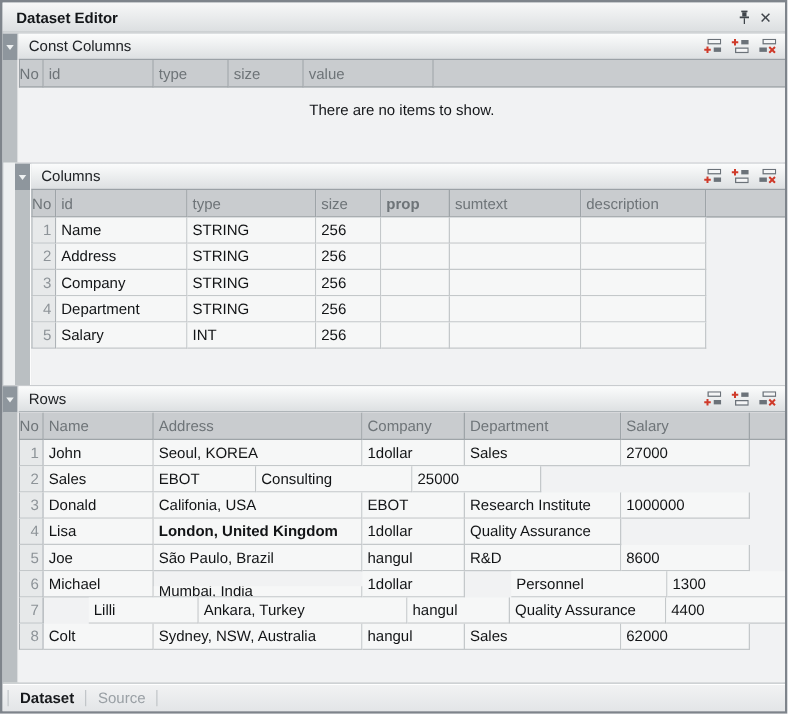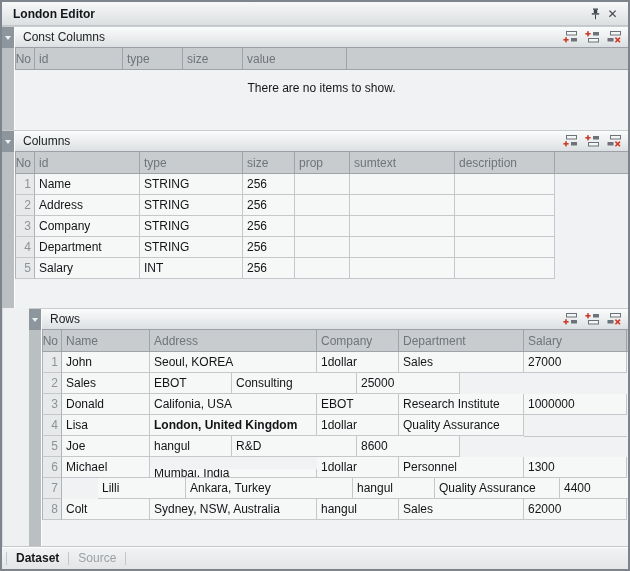--- a/index.html
+++ b/index.html
@@ -17,22 +17,22 @@
   .titlebar{flex:0 0 23px;display:flex;align-items:center;
     padding:0 7px 0 11px;
     background:linear-gradient(#f7f8f8,#dcdfe1);
     border-bottom:1px solid #c3c7ca;}
   .titlebar .title{flex:1;font-weight:bold;color:#131619;}
   .title-btn{width:17px;height:17px;display:flex;align-items:center;justify-content:center;color:#3f444a;cursor:default;}
   .close-glyph{font-size:12px;line-height:1;color:#3f444a;}
   
   .section{display:flex;flex-direction:column;min-height:0;}
   .sec-const{flex:0 0 104px;}
-  .sec-columns{flex:0 0 178px;}
-  .sec-rows{flex:1 1 auto;padding-left:27px;}
+  .sec-columns{flex:0 0 178px;margin-left:10px;}
+  .sec-rows{flex:1 1 auto;}
   .section-header{flex:0 0 21px;display:flex;border-top:1px solid #c9cccf;}
   .collapse-btn{flex:0 0 12px;background:#8e969d;display:flex;align-items:center;justify-content:center;border-right:1px solid #fbfcfc;}
   .tri{width:0;height:0;border-left:3px solid transparent;border-right:3px solid transparent;border-top:4px solid #eef1f2;}
   .section-bar{flex:1;display:flex;align-items:center;min-width:0;
     padding:0 5px 0 8px;
     background:linear-gradient(#fbfcfc,#dde0e2);
     border-bottom:1px solid #9ba1a6;color:#202326;}
   .bar-title{flex:1;}
   .bar-icons{display:flex;align-items:center;gap:7px;padding-right:2px;}
   .tool-btn{width:15px;height:13px;display:flex;align-items:center;justify-content:center;}
@@ -59,21 +59,21 @@
   .tab{padding:0 9px;color:#9aa0a5;cursor:default;}
   .tab.active{color:#17191c;font-weight:bold;}
   .tab-sep{width:1px;height:13px;background:#c2c6c9;}
 </style>
 </head>
 <body>
 
 <div class="panel">
 
   <div class="titlebar">
-    <span class="title">London Editor</span>
+    <span class="title">Dataset Editor</span>
     <span class="title-btn">
       <svg width="11" height="12" viewBox="0 0 11 12">
         <g fill="#3f444a">
           <rect x="3" y="0.5" width="5" height="1.3"></rect>
           <rect x="3.8" y="1.8" width="3.4" height="3.4"></rect>
           <rect x="1.8" y="5.2" width="7.4" height="1.4"></rect>
           <rect x="5" y="6.6" width="1" height="4.6"></rect>
         </g>
       </svg>
     </span>
@@ -167,21 +167,21 @@
       </div>
     </div>
     <div class="section-body">
       <div class="gutter"></div>
       <div class="table-area">
           <div class="thead">
             <div class="th th-no" style="flex: 0 0 20px; width: 20px;">No</div>
             <div class="th" style="flex: 0 0 105px; width: 105px;">id</div>
             <div class="th" style="flex: 0 0 103px; width: 103px;">type</div>
             <div class="th" style="flex: 0 0 52px; width: 52px;">size</div>
-            <div class="th" style="flex: 0 0 55px; width: 55px;">prop</div>
+            <div class="th" style="flex: 0 0 55px; width: 55px; font-weight: bold;">prop</div>
             <div class="th" style="flex: 0 0 105px; width: 105px;">sumtext</div>
             <div class="th" style="flex: 0 0 100px; width: 100px;">description</div>
             <div class="th th-fill"></div>
           </div>
           <div class="trow">
             <div class="td td-no" style="flex: 0 0 20px; width: 20px;">1</div>
             <div class="td" style="flex: 0 0 105px; width: 105px;">Name</div>
             <div class="td" style="flex: 0 0 103px; width: 103px;">STRING</div>
             <div class="td" style="flex: 0 0 52px; width: 52px;">256</div>
             <div class="td" style="flex: 0 0 55px; width: 55px;"></div>
@@ -301,30 +301,31 @@
             <div class="td td-no" style="flex: 0 0 20px; width: 20px;">4</div>
             <div class="td" style="flex: 0 0 88px; width: 88px;">Lisa</div>
             <div class="td" style="flex: 0 0 167px; width: 167px; font-weight: bold;">London, United Kingdom</div>
             <div class="td" style="flex: 0 0 82px; width: 82px;">1dollar</div>
             <div class="td" style="flex: 0 0 125px; width: 125px;">Quality Assurance</div>
             <div class="td" style="flex: 0 0 103px; width: 103px; margin-top: 21px;">3000</div>
           </div>
           <div class="trow">
             <div class="td td-no" style="flex: 0 0 20px; width: 20px;">5</div>
             <div class="td" style="flex: 0 0 88px; width: 88px;">Joe</div>
+            <div class="td" style="flex: 0 0 167px; width: 167px;">São Paulo, Brazil</div>
             <div class="td" style="flex: 0 0 82px; width: 82px;">hangul</div>
             <div class="td" style="flex: 0 0 125px; width: 125px;">R&amp;D</div>
             <div class="td" style="flex: 0 0 103px; width: 103px;">8600</div>
           </div>
           <div class="trow">
             <div class="td td-no" style="flex: 0 0 20px; width: 20px;">6</div>
             <div class="td" style="flex: 0 0 88px; width: 88px;">Michael</div>
             <div class="td" style="flex: 0 0 167px; width: 167px; margin-top: 12px;">Mumbai, India</div>
             <div class="td" style="flex: 0 0 82px; width: 82px;">1dollar</div>
-            <div class="td" style="flex: 0 0 125px; width: 125px;">Personnel</div>
+            <div class="td" style="flex: 0 0 125px; width: 125px; margin-left: 37px;">Personnel</div>
             <div class="td" style="flex: 0 0 103px; width: 103px;">1300</div>
           </div>
           <div class="trow">
             <div class="td td-no" style="flex: 0 0 20px; width: 20px;">7</div>
             <div class="td" style="flex: 0 0 88px; width: 88px; margin-left: 36px;">Lilli</div>
             <div class="td" style="flex: 0 0 167px; width: 167px;">Ankara, Turkey</div>
             <div class="td" style="flex: 0 0 82px; width: 82px;">hangul</div>
             <div class="td" style="flex: 0 0 125px; width: 125px;">Quality Assurance</div>
             <div class="td" style="flex: 0 0 103px; width: 103px;">4400</div>
           </div>

